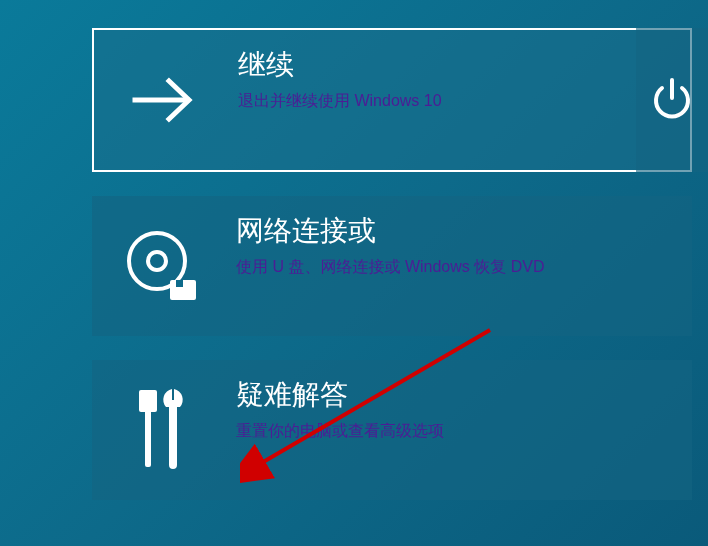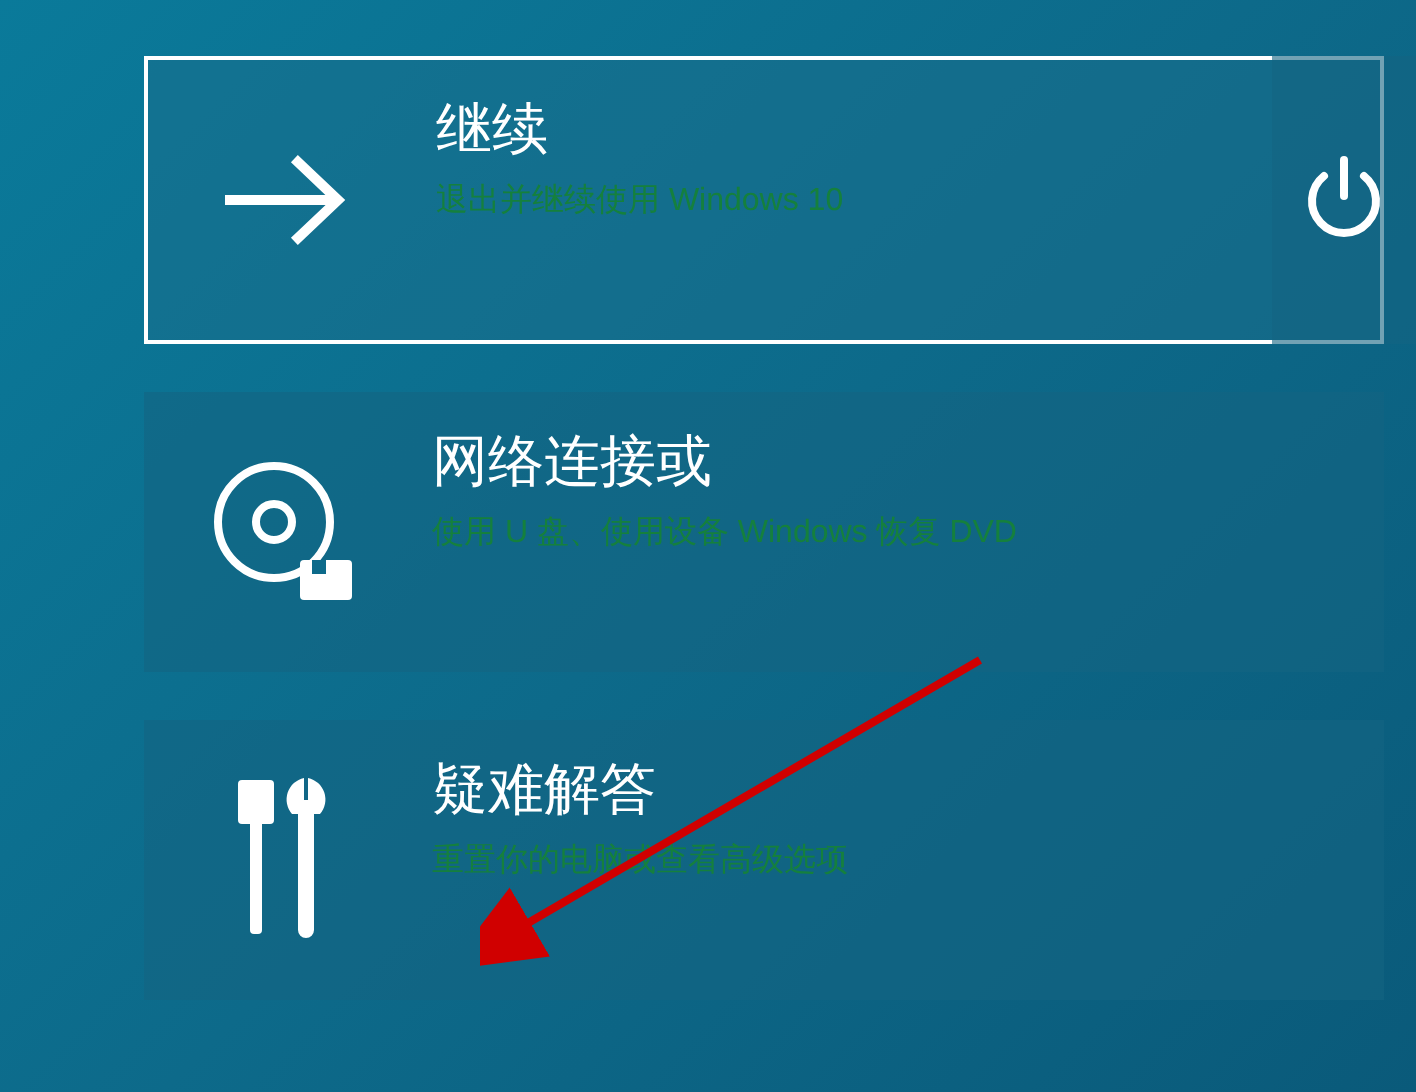--- a/index.html
+++ b/index.html
@@ -21,20 +21,21 @@
       left: 72px;
       top: 28px;
       width: 620px;
     }
     .tile {
       display: flex;
       align-items: flex-start;
       margin-bottom: 24px;
       background: rgba(20, 100, 130, 0.6);
       cursor: pointer;
+      margin-left: 20px;
     }
     .tile.selected {
       border: 2px solid #ffffff;
       background: rgba(25, 110, 140, 0.5);
     }
     .tile-icon {
       width: 140px;
       height: 140px;
       display: flex;
       align-items: center;
@@ -47,21 +48,21 @@
     }
     .tile-title {
       font-size: 28px;
       font-weight: 300;
       margin-bottom: 6px;
       color: #ffffff;
     }
     .tile-desc {
       font-size: 16px;
       font-weight: 300;
-      color: #15803d;
+      color: #4c1d95;
       line-height: 1.4;
     }
     .power-tile {
       position: absolute;
       right: 0;
       top: 28px;
       width: 72px;
       height: 144px;
       background: rgba(20, 100, 130, 0.6);
       display: flex;
@@ -106,21 +107,21 @@
           <circle cx="35" cy="35" r="9"></circle>
         </g>
         <g fill="#ffffff">
           <rect x="48" y="54" width="26" height="20" rx="2"></rect>
           <rect x="54" y="54" width="7" height="7" fill="#0d6a8a"></rect>
         </g>
       </svg>
     </div>
     <div class="tile-text">
       <div class="tile-title">网络连接或</div>
-      <div class="tile-desc">使用 U 盘、使用设备 Windows 恢复 DVD</div>
+      <div class="tile-desc">使用 U 盘、网络连接或 Windows 恢复 DVD</div>
     </div>
   </div>
 
   <div class="tile">
     <div class="tile-icon">
       <svg width="70" height="90" viewBox="0 0 70 90">
         <g fill="#ffffff">
           <rect x="18" y="22" width="6" height="60" rx="2"></rect>
           <rect x="12" y="5" width="18" height="22" rx="2"></rect>
           <path d="M 45 4 A 11 11 0 0 0 39 22 L 42 22 L 42 80 A 4 4 0 0 0 50 80 L 50 22 L 53 22 A 11 11 0 0 0 47 4 L 47 15 L 45 15 Z"></path>

